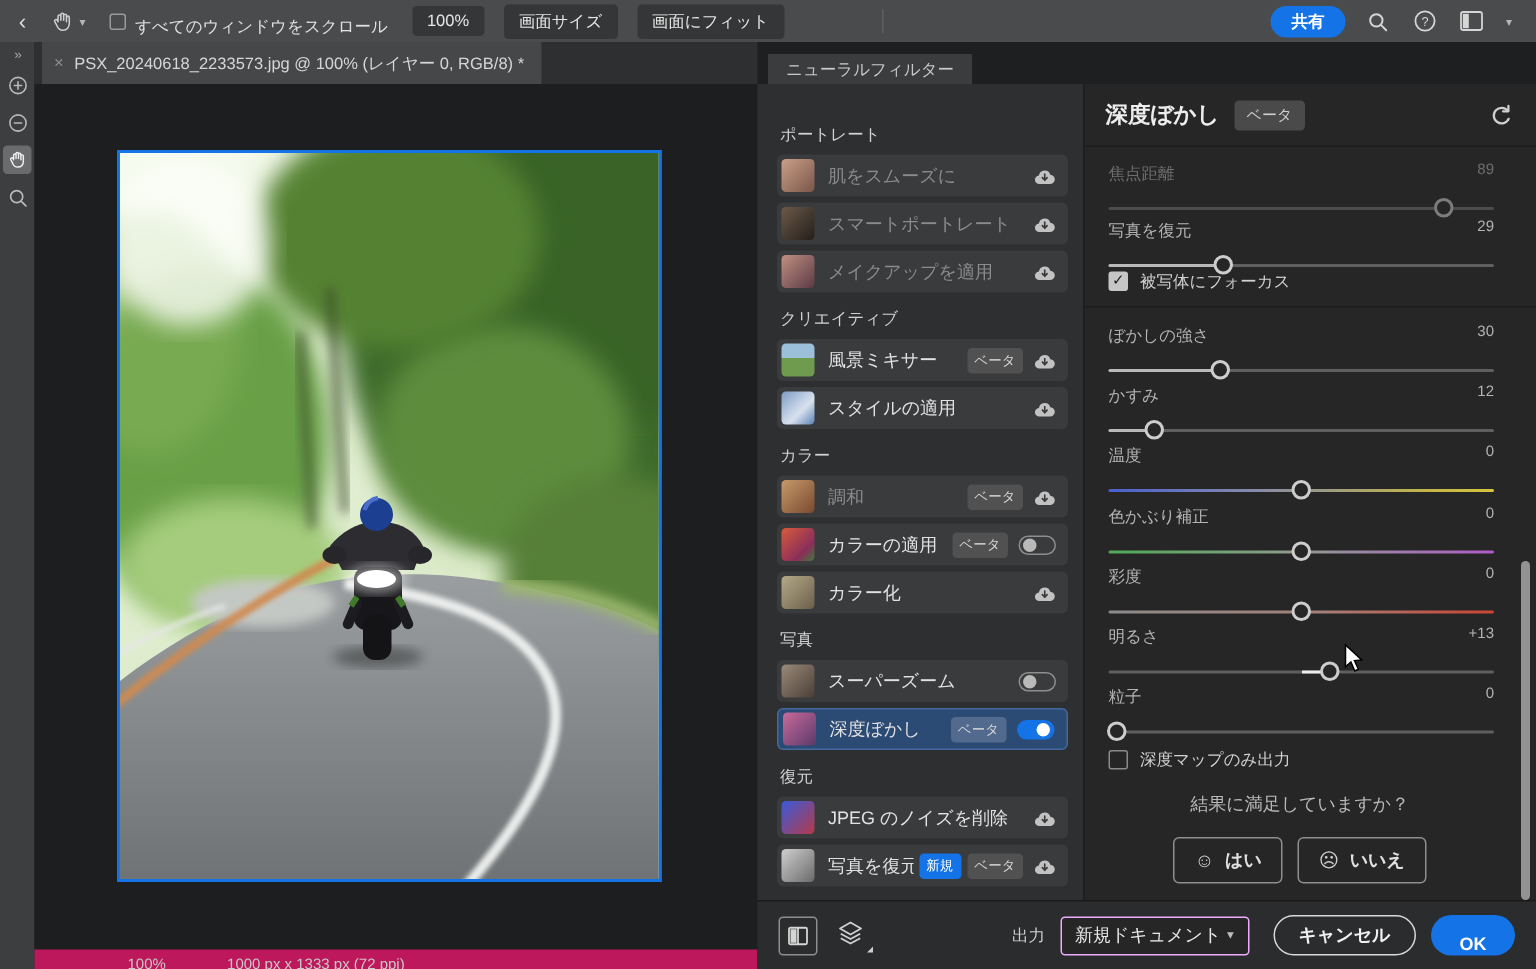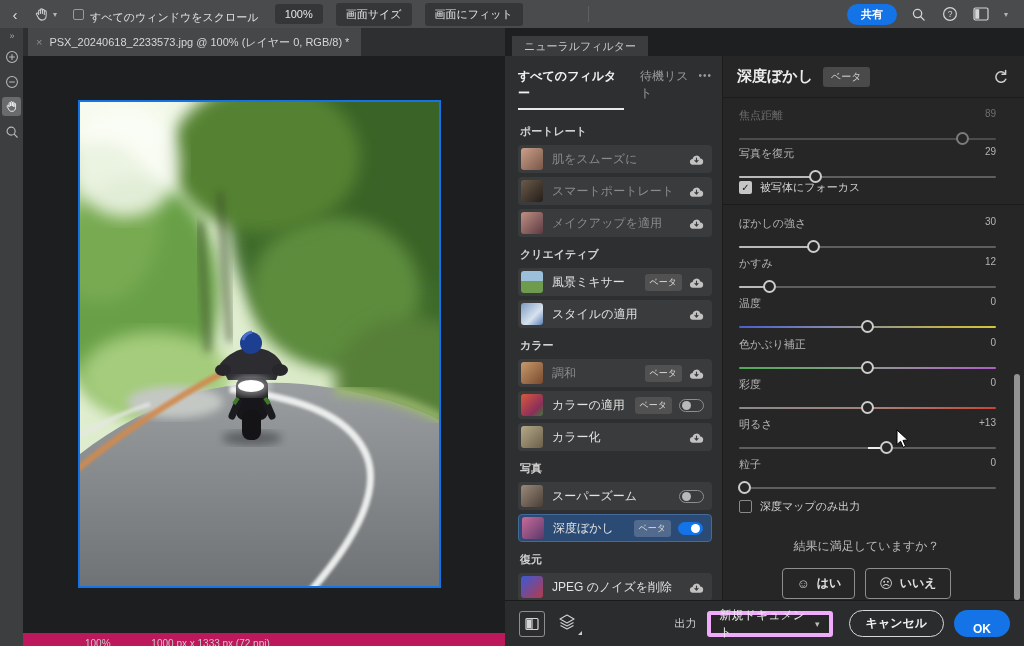--- a/index.html
+++ b/index.html
@@ -53,21 +53,21 @@
     font-size:11px; display:flex; align-items:center; padding:0 12px; }
   .dialog { position:absolute; left:505px; top:56px; width:519px; height:590px; background:#262627; }
 
   
   .flist { position:absolute; left:0; top:0; width:217px; height:544px; background:#2e2f31;
     padding:12px 10px 0 13px; }
   .ftabs { display:flex; align-items:flex-start; font-size:12px; }
   .ftab-all { color:#f2f2f2; font-weight:bold; padding-bottom:6px; border-bottom:2px solid #eaeaea; }
   .ftab-wait { color:#9a9a9a; margin-left:16px; }
   .ftab-more { margin-left:auto; color:#9a9a9a; font-size:10px; letter-spacing:1px; padding-top:2px; }
-  .fsec { font-size:11px; font-weight:bold; color:#d2d2d2; margin:10px 0 6px 2px; }
+  .fsec { font-size:11px; font-weight:normal; color:#d2d2d2; margin:10px 0 6px 2px; }
   .frow { height:28px; margin-bottom:4px; border-radius:4px; background:#3a3b3d;
     display:flex; align-items:center; padding:0 8px 0 3px; font-size:12px; color:#e2e2e2; }
   .frow.dim { color:#8b8b8b; }
   .frow.sel { background:#2b4a74; border:1px solid #44699c; }
   .thumb { width:22px; height:22px; border-radius:3px; margin-right:9px; flex:none; }
   .flabel { white-space:nowrap; overflow:hidden; }
   .fspace { flex:1; }
   .badge { font-size:9px; color:#d8d8d8; background:#515152; border-radius:3px; padding:2px 5px; margin-left:4px; flex:none; }
   .badge.blue { background:#1473e6; color:#fff; }
   .frow.sel .badge { background:rgba(255,255,255,.18); }
@@ -122,21 +122,21 @@
 
   
   .dfooter { position:absolute; left:0; top:544px; width:519px; height:46px; background:#2b2c2d;
     border-top:1px solid #1a1a1a; display:flex; align-items:center; }
   .cmp-btn { width:26px; height:26px; border:1px solid #8e8e8e; border-radius:3px; margin-left:14px;
     display:flex; align-items:center; justify-content:center; color:#d5d5d5; background:transparent; }
   .lyr-btn { width:22px; height:22px; margin-left:13px; color:#cfcfcf; position:relative; }
   .lyr-btn .corner { position:absolute; right:-2px; bottom:0; width:0; height:0;
     border-left:4px solid transparent; border-bottom:4px solid #cfcfcf; }
   .out-label { margin-left:auto; font-size:11px; color:#cfcfcf; }
-  .out-dd { margin-left:10px; width:126px; height:26px; background:#262627; border:4px solid #f0abfc;
+  .out-dd { margin-left:10px; width:126px; height:26px; background:#262627; border:1px solid #f0abfc;
     border-radius:3px; display:flex; align-items:center; padding:0 9px; font-size:12px; color:#e8e8e8; }
   .out-dd .chev { margin-left:auto; font-size:9px; color:#bdbdbd; }
   .cancel-btn { margin-left:16px; height:27px; padding:0 16px; border:1px solid #d9d9d9; border-radius:14px;
     background:transparent; color:#f0f0f0; font-size:12px; font-weight:bold; font-family:inherit; }
   .ok-btn { margin-left:10px; margin-right:14px; height:27px; padding:12px 19px; border:none; border-radius:14px;
     background:#1473e6; color:#fff; font-size:12px; font-weight:bold; font-family:inherit; }
 
   .cursor { position:absolute; left:896px; top:429px; width:14px; height:20px; pointer-events:none; z-index:50; }
 </style>
 </head>
@@ -278,25 +278,20 @@
   <div class="statusbar">
     <span class="sb-zoom">100%</span>
     <span class="sb-info">1000 px x 1333 px (72 ppi)</span>
   </div>
 
   <div class="panel-tab">ニューラルフィルター</div>
 
   <div class="dialog">
 
     <div class="flist">
-      <div class="ftabs">
-        <div class="ftab-all">すべてのフィルター</div>
-        <div class="ftab-wait">待機リスト</div>
-        <div class="ftab-more">•••</div>
-      </div>
 
       <div class="fsec" style="margin-top:14px">ポートレート</div>
       <div class="frow dim">
         <div class="thumb t1"></div>
         <div class="flabel">肌をスムーズに</div>
         <div class="fspace"></div>
         <div class="cloud">
             <svg width="15" height="13" viewBox="0 0 16 14">
               <path d="M4.3 12.6a3.1 3.1 0 0 1-.5-6.2A4.2 4.2 0 0 1 12 5.9a2.9 2.9 0 0 1-.3 6.7H4.3z" fill="currentColor"></path>
               <path d="M8 5.5v4.2M6.3 8l1.7 1.9L9.7 8" stroke="#3a3b3d" stroke-width="1.2" fill="none" stroke-linecap="round" stroke-linejoin="round"></path>
@@ -550,21 +545,21 @@
             <div class="bar"></div>
             <div class="handle" style="left:2.5%"></div>
           </div>
       </div>
 
       <div class="scheck" style="top:443px">
         <div class="ckbox off"></div>
         <span>深度マップのみ出力</span>
       </div>
 
-      <div class="feedback" style="top:482px">
+      <div class="feedback" style="top:472px">
         <div class="fq">結果に満足していますか？</div>
         <div class="fbtns">
           <button class="fbtn">
             <span class="face">☺</span>
             <span>はい</span>
           </button>
           <button class="fbtn">
             <span class="face">☹</span>
             <span>いいえ</span>
           </button>

